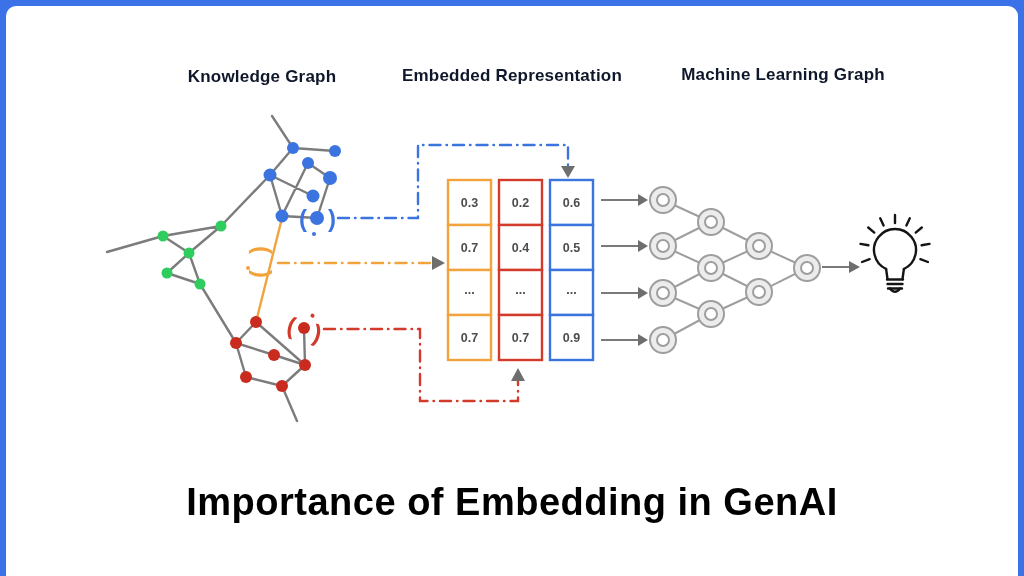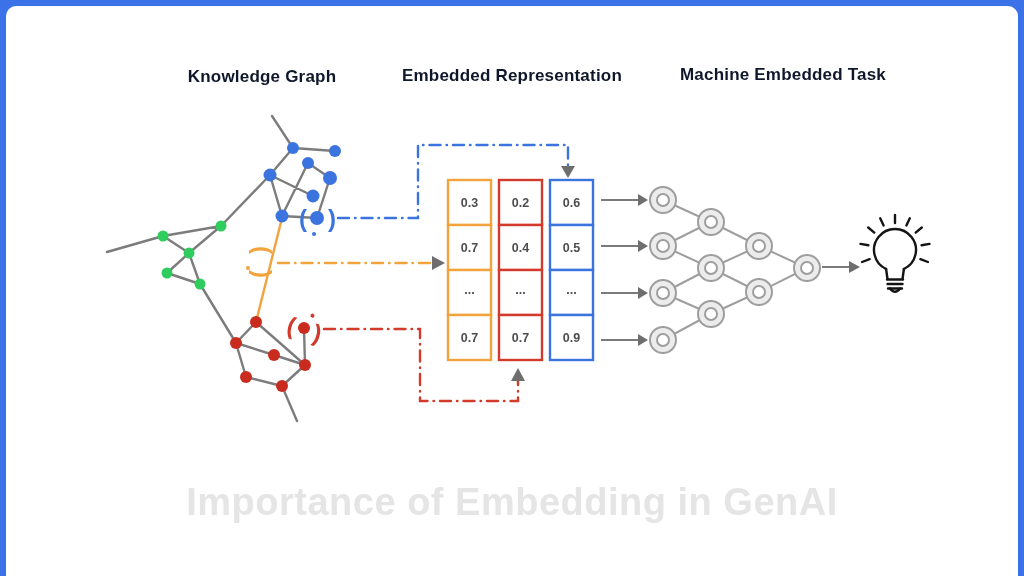--- a/index.html
+++ b/index.html
@@ -17,21 +17,21 @@
   }
   .section-label{
     position:absolute;text-align:center;
     font-size:17px;font-weight:bold;color:#0f172a;letter-spacing:.2px;
   }
   #lbl-kg{left:142px;top:67px;width:240px;}
   #lbl-er{left:382px;top:52px;width:260px;margin-top:14px;}
   #lbl-ml{left:653px;top:65px;width:260px;}
   .slide-title{
     position:absolute;left:0;top:481px;width:1024px;text-align:center;
-    font-size:38px;font-weight:bold;color:#e5e5e5;letter-spacing:.5px;
+    font-size:38px;font-weight:bold;color:#000000;letter-spacing:.5px;
   }
   svg text{font-family:"Liberation Sans",sans-serif;}
   .gedge{fill:none;stroke:#7C7C7C;stroke-width:2.4;stroke-linecap:round;}
   .nnedge{fill:none;stroke:#9E9E9E;stroke-width:2;}
   .nnode .outer{fill:#ECECEC;stroke:#9E9E9E;stroke-width:2;}
   .nnode .inner{fill:#FFFFFF;stroke:#9E9E9E;stroke-width:2;}
   .dashdot{fill:none;stroke-width:2.4;stroke-linecap:round;stroke-dasharray:11 6 .5 6;}
   .paren{font-size:24px;font-weight:bold;text-anchor:middle;}
   .cellval{font-size:12.5px;font-weight:bold;fill:#4D4D4D;text-anchor:middle;}
   .cellrect{fill:#ffffff;stroke-width:2.4;}
@@ -39,21 +39,21 @@
   .gahead{fill:#6E6E6E;stroke:none;}
   .bulb{stroke:#141414;stroke-width:2.4;fill:none;stroke-linecap:round;}
 </style>
 </head>
 <body>
 
 <div class="card"></div>
 
 <div class="section-label" id="lbl-kg">Knowledge Graph</div>
 <div class="section-label" id="lbl-er">Embedded Representation</div>
-<div class="section-label" id="lbl-ml">Machine Embedded Task</div>
+<div class="section-label" id="lbl-ml">Machine Learning Graph</div>
 
 <svg class="diagram" viewBox="0 0 1024 576">
 
   <g>
     <path class="gedge" d="
       M272,116 L293,148 M293,148 L335,151 M293,148 L270,175
       M308,163 L330,178 M308,163 L282,216 M270,175 L313,196
       M270,175 L282,216 M330,178 L317,218 M282,216 L317,218
       M221,226 L270,175
       M107,252 L163,236 M163,236 L221,226 M163,236 L189,253

